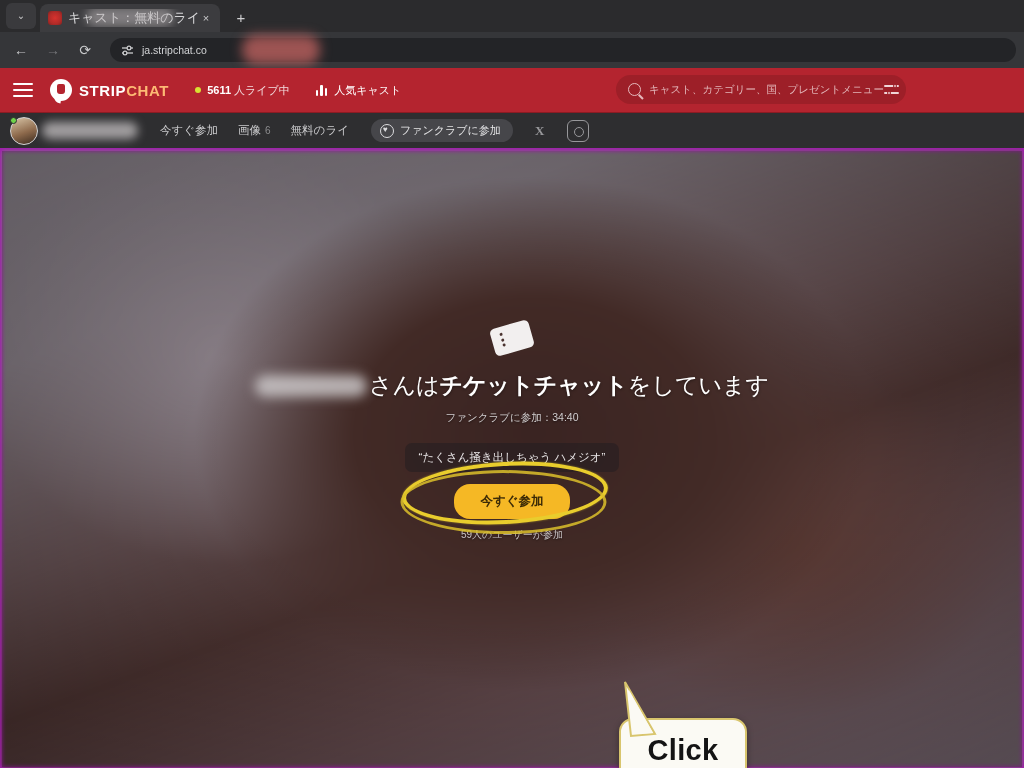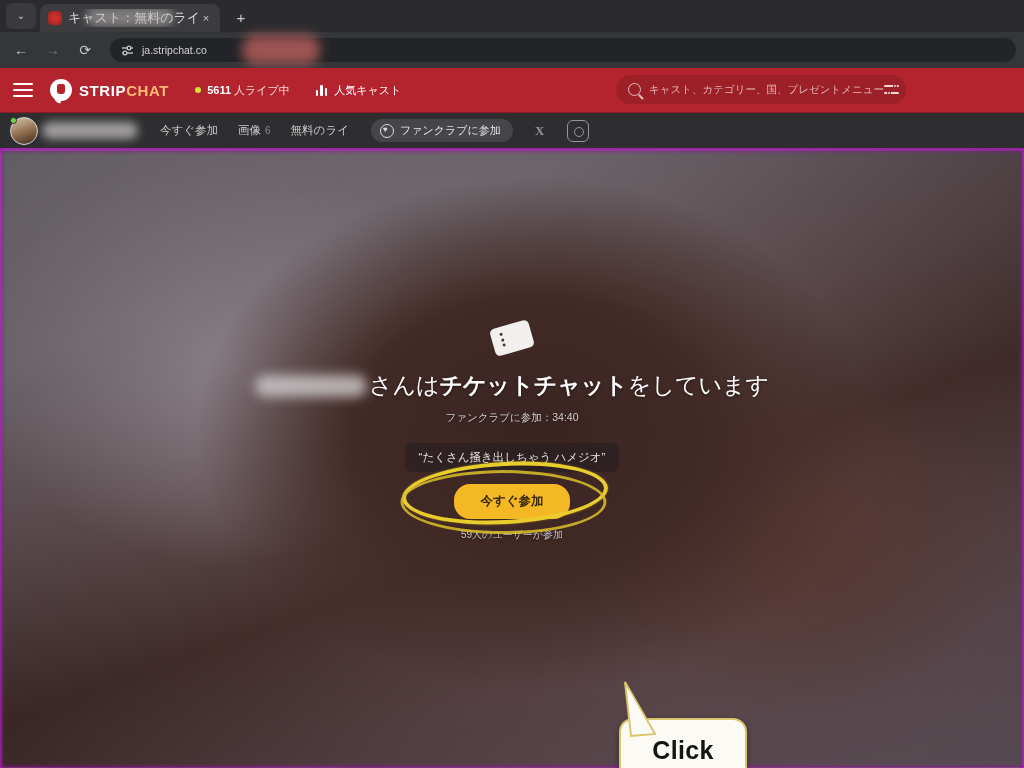--- a/index.html
+++ b/index.html
@@ -393,21 +393,21 @@
     position: absolute;
     left: 619px; top: 570px;
     width: 128px; height: 64px;
     background: #fbfaf4;
     border: 2px solid #d8c56d;
     border-radius: 14px;
     display: flex; align-items: center; justify-content: center;
     box-shadow: 0 2px 6px rgba(0,0,0,0.35);
   }
   .callout span {
-    color: #141414; font-size: 25px; font-weight: bold;
+    color: #141414; font-size: 29px; font-weight: bold;
     letter-spacing: .3px;
   }
   .callout-tail {
     position: absolute; left: 0; top: 0;
     width: 62px; height: 52px;
     overflow: visible;
   }
   .callout-tail svg { display: block; overflow: visible; }
 
 </style>

